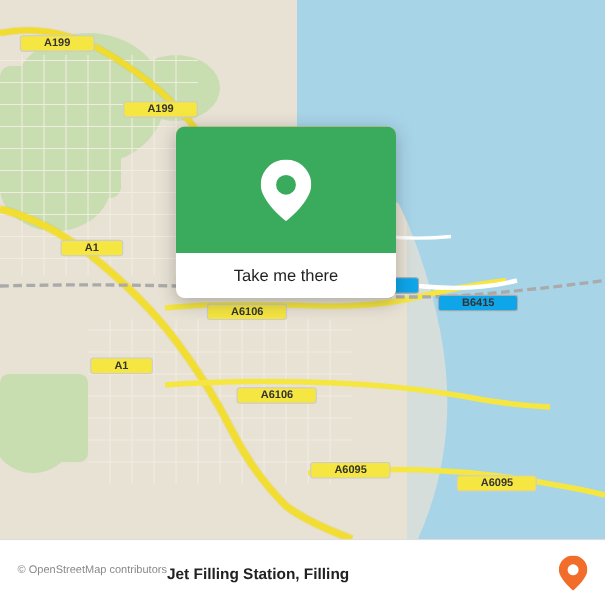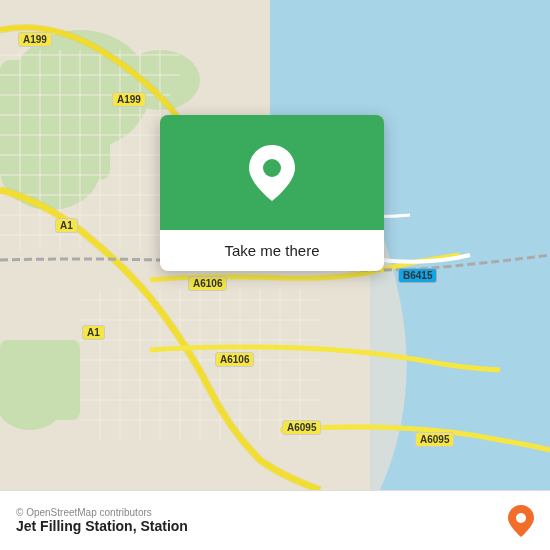--- a/index.html
+++ b/index.html
@@ -18,21 +18,21 @@
       position: relative;
       overflow: hidden;
       background-color: #e8e0d8;
     }
 
     
     .popup-card {
       position: absolute;
       top: 115px;
       left: 160px;
-      width: 224px;
+      width: 200px;
       background: #fdba74;
       border-radius: 8px;
       box-shadow: 0 4px 16px rgba(0,0,0,0.25);
       overflow: hidden;
       z-index: 100;
     }
 
     .popup-green {
       background: #3aaa5c;
       width: 100%;
@@ -55,21 +55,21 @@
       display: block;
     }
 
     
     .road-label {
       position: absolute;
       font-size: 10px;
       font-weight: bold;
       background: #f5e642;
       color: #333;
-      padding: 1px 4px;
+      padding: 1px 21px;
       border-radius: 3px;
       border: 1px solid #ccc;
       z-index: 10;
     }
 
     .road-label-white {
       background: #0ea5e9;
       border: 1px solid #aaa;
     }
 
@@ -80,21 +80,21 @@
       background: white;
       border-top: 1px solid #ddd;
       display: flex;
       align-items: center;
       justify-content: space-between;
       padding: 0 16px;
     }
 
     .bottom-left {
       display: flex;
-      flex-direction: column;
+      flex-direction: row;
     }
 
     .attribution {
       font-size: 10px;
       color: #888;
     }
 
     .station-name {
       font-size: 14px;
       font-weight: 600;
@@ -227,21 +227,21 @@
     <button class="popup-button">Take me there</button>
 
   </div>
 </div>
 
 <div id="bottom-bar">
   <div class="bottom-left">
     <span class="attribution">© OpenStreetMap contributors</span>
     <span class="station-name">
       <span>Jet Filling Station</span>,
-      <span>Station</span>
+      <span>Filling</span>
     </span>
   </div>
   <div class="moovit-logo">
 
     <svg width="26" height="32" viewBox="0 0 26 32">
       <path d="M13 0 C5.8 0 0 5.8 0 13 C0 21 13 32 13 32 C13 32 26 21 26 13 C26 5.8 20.2 0 13 0Z" fill="#f26c2a"></path>
       <circle cx="13" cy="13" r="5" fill="white"></circle>
     </svg>
   </div>
 </div>

